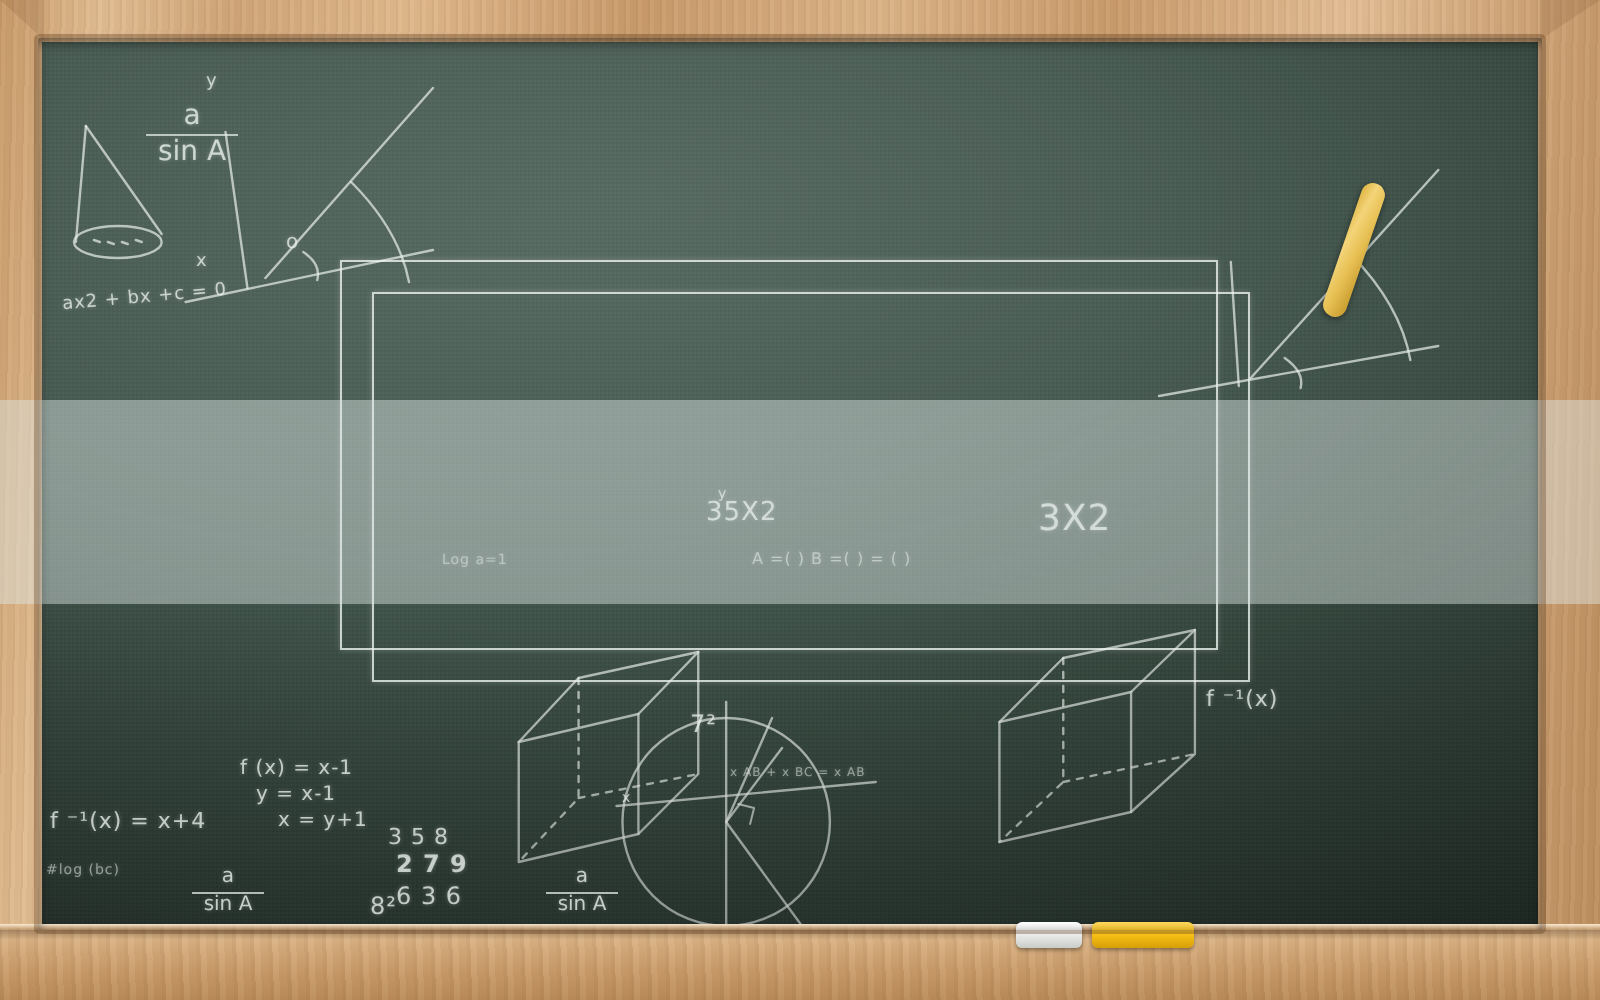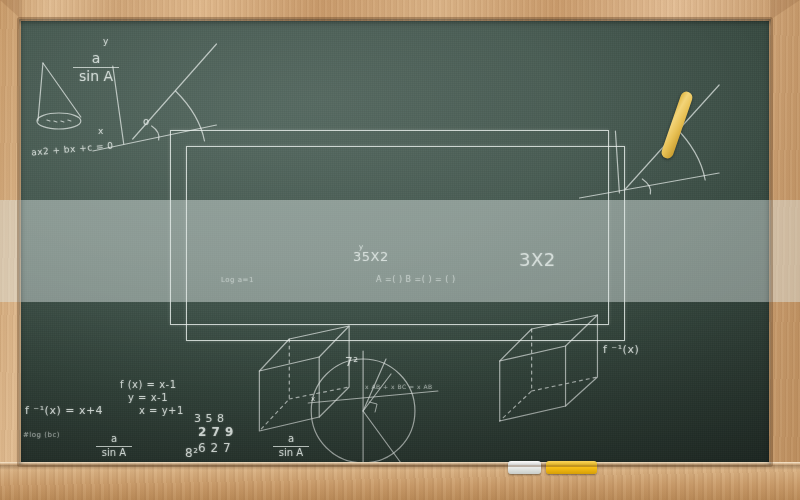--- a/index.html
+++ b/index.html
@@ -252,21 +252,21 @@
 
     <div class="ctext" style="left:332px;top:228px;font-size:13px;text-align:right;">35X2</div>
     <div class="ctext" style="left:498px;top:228px;font-size:18px;">3X2</div>
     <div class="ctext" style="left:355px;top:254px;font-size:8px;opacity:.75;">A =( ) B =( ) = ( )</div>
     <div class="ctext" style="left:200px;top:255px;font-size:7px;opacity:.7;">Log a=1</div>
     <div class="ctext" style="left:2px;top:410px;font-size:7px;opacity:.7;">#log (bc)</div>
     <div class="ctext" style="left:4px;top:383px;font-size:11px;">f ⁻¹(x)  =  x+4</div>
     <div class="ctext" style="left:582px;top:322px;font-size:11px;">f ⁻¹(x)</div>
     <div class="ctext" style="left:173px;top:391px;font-size:11px;">3 5 8</div>
     <div class="ctext" style="left:177px;top:404px;font-size:12px;font-weight:bold;">2 7 9</div>
-    <div class="ctext" style="left:177px;top:420px;font-size:12px;">6 2 7</div>
+    <div class="ctext" style="left:177px;top:420px;font-size:12px;">6 3 6</div>
     <div class="ctext" style="left:338px;top:222px;font-size:7px;">y</div>
     <div class="ctext" style="left:290px;top:374px;font-size:7px;">x</div>
 
     <div class="chalk-rect" style="left:149px;top:109px;width:437px;height:193px;"></div>
     <div class="chalk-rect" style="left:165px;top:125px;width:437px;height:193px;"></div>
 
     <div class="chalk-stick stick-yellow-top" style="left:650px;top:69px;"></div>
   </div>
 
   <div class="band"></div>

